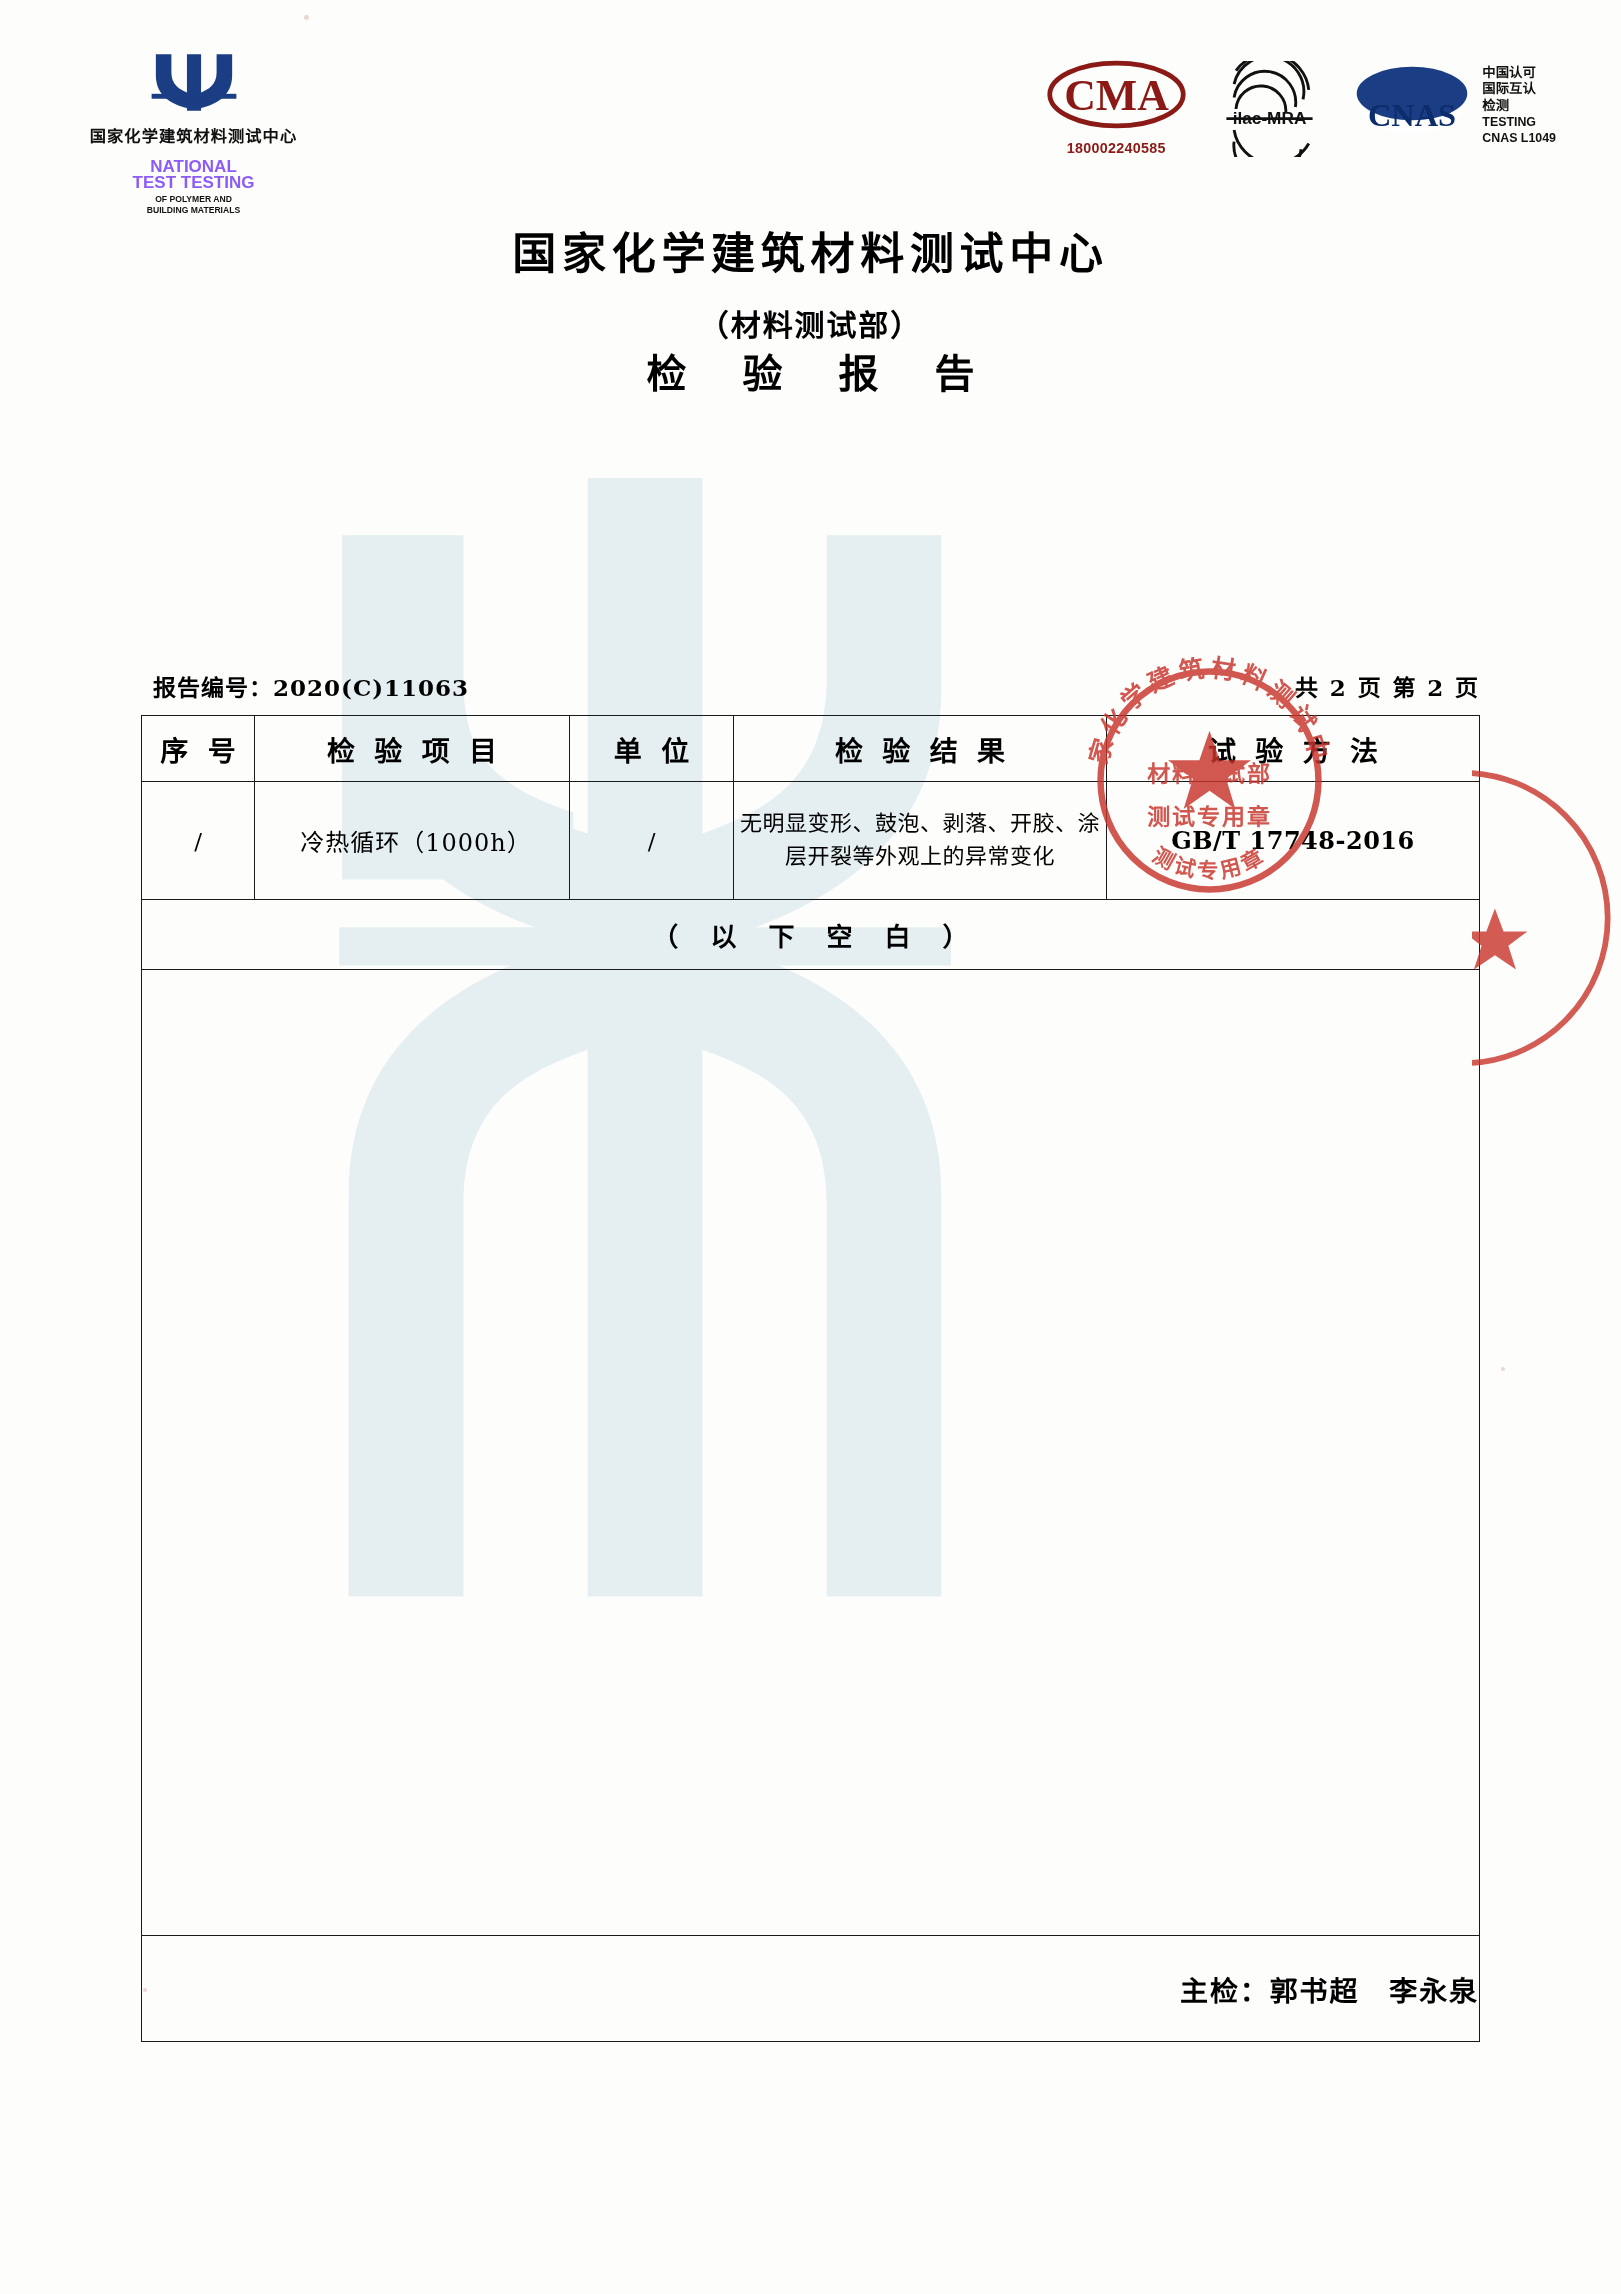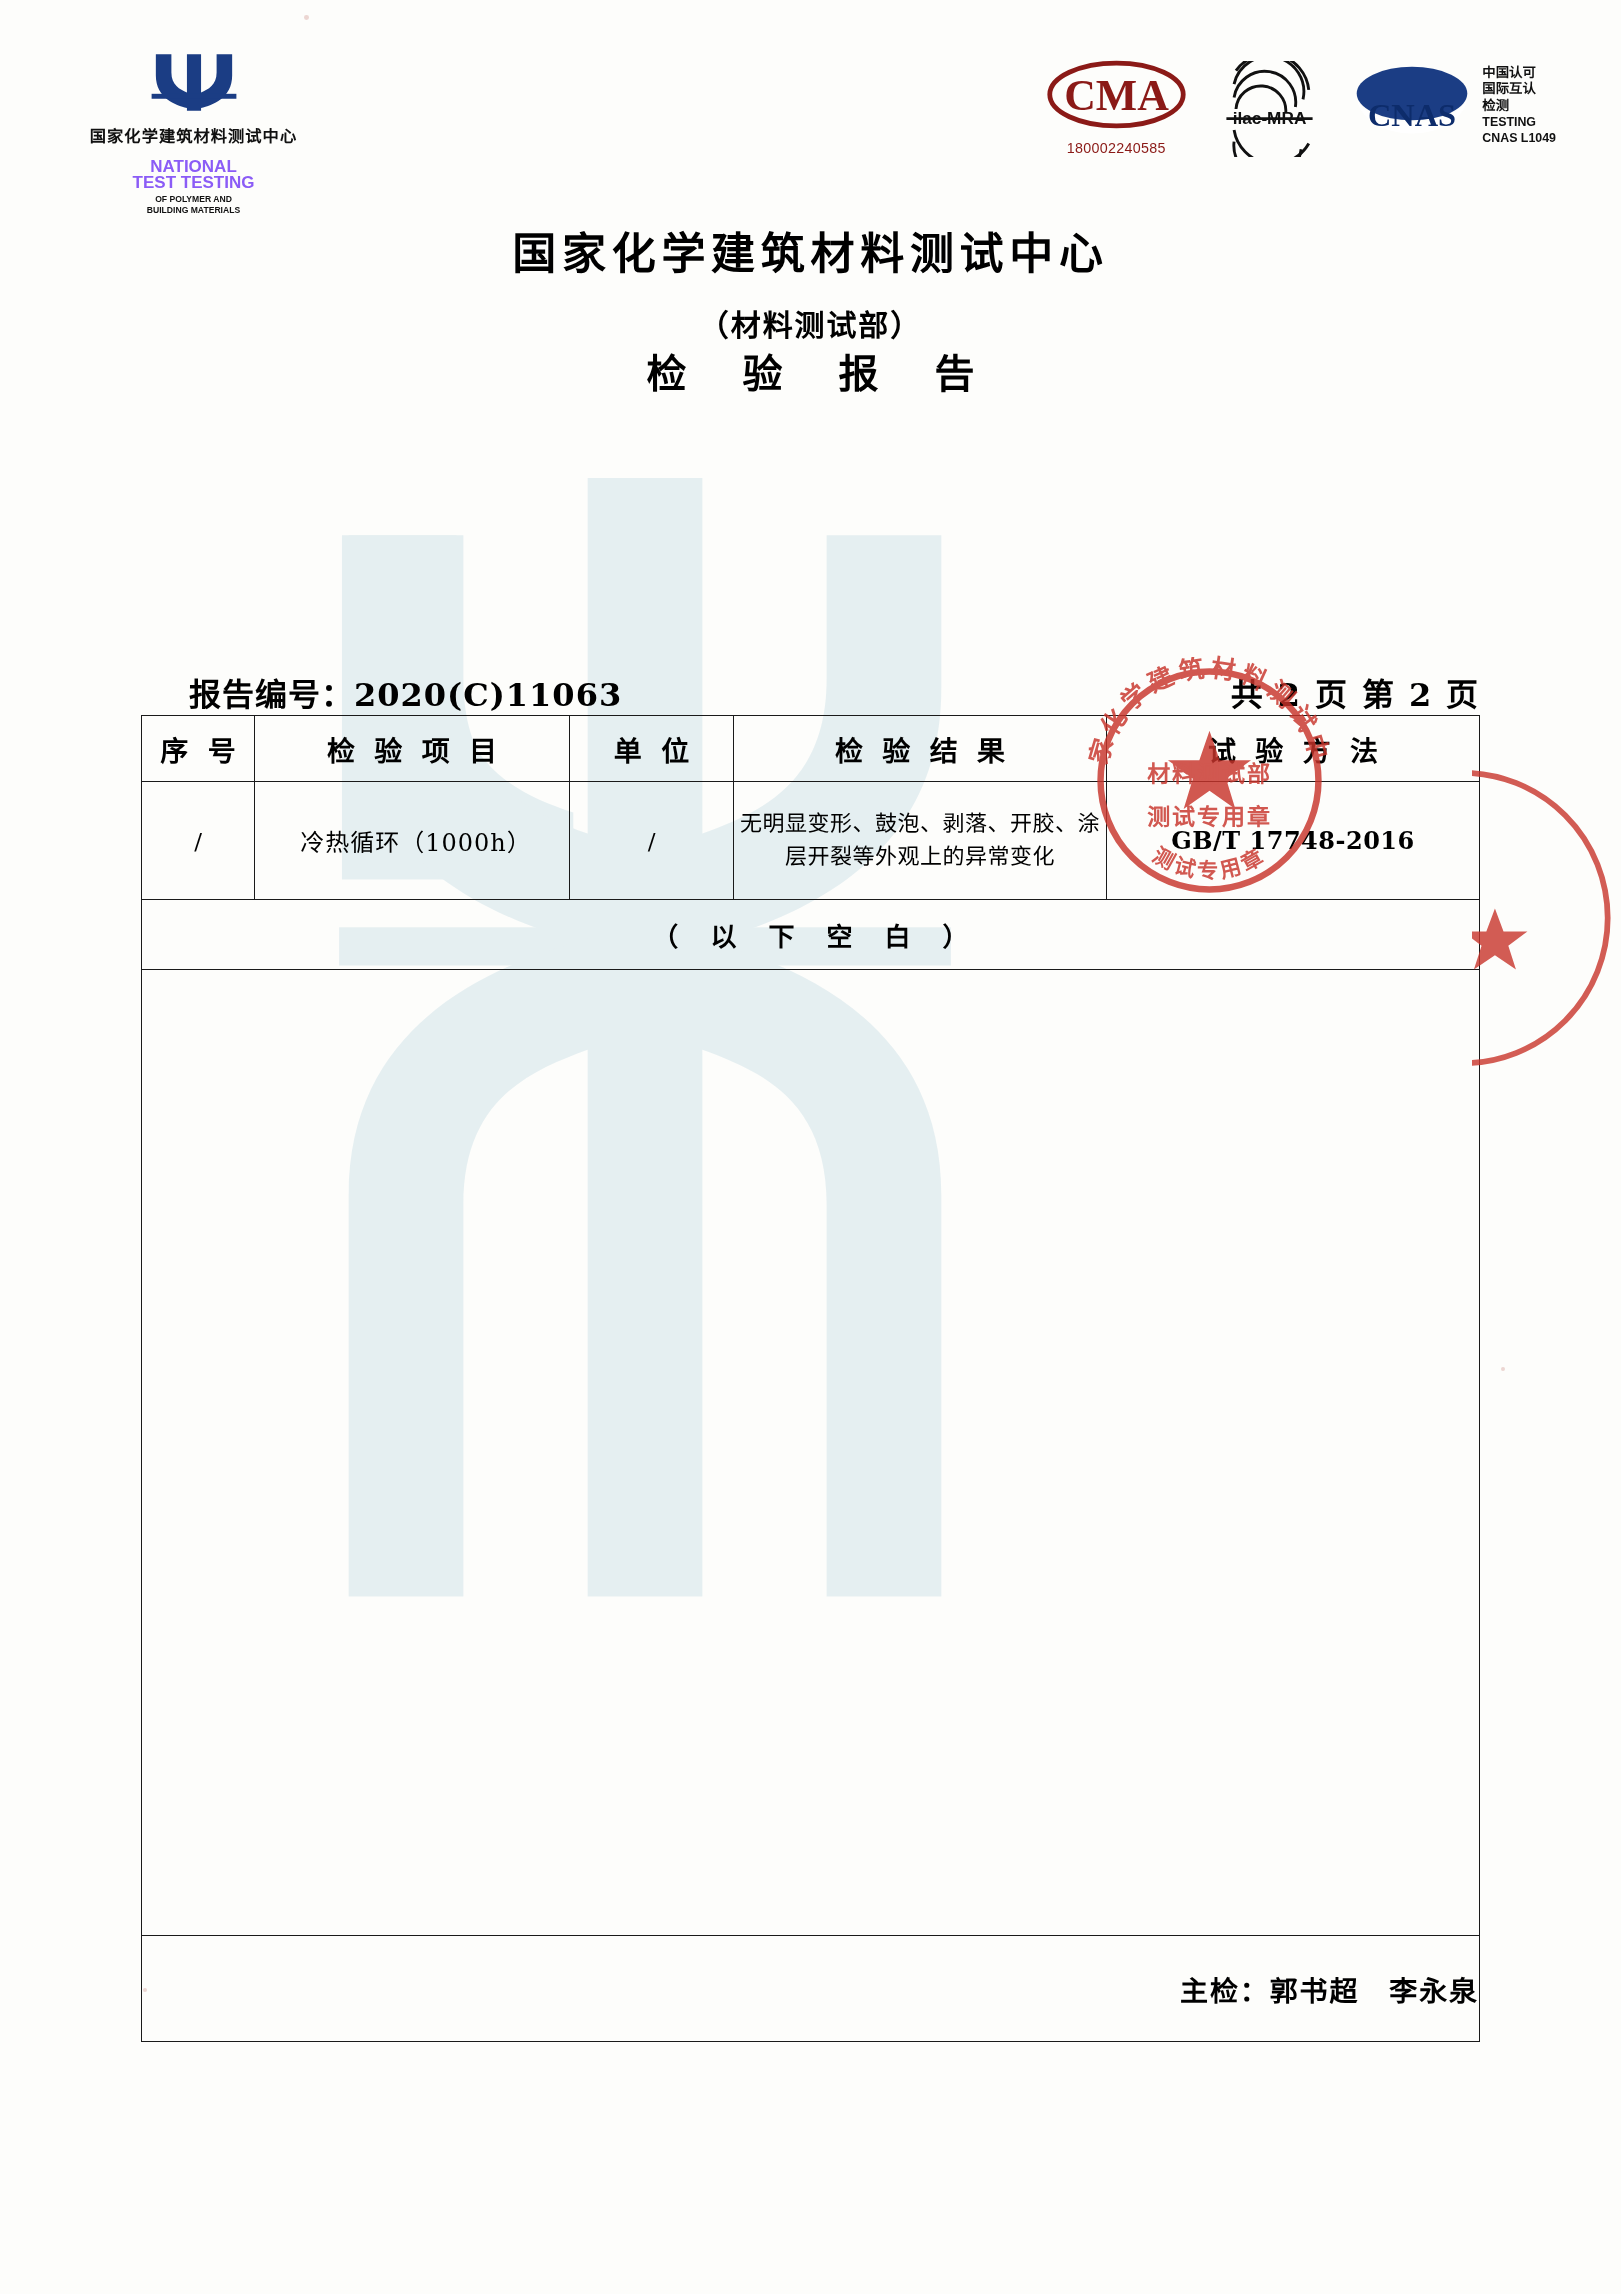--- a/index.html
+++ b/index.html
@@ -79,21 +79,21 @@
     position: absolute;
     right: 65px;
     top: 7.6px;
     display: flex;
     align-items: flex-start;
     gap: 25px;
   }
   .cma-wrap { text-align: center; }
   .cma-num {
     font-family: "Liberation Sans", sans-serif;
-    font-weight: normal;
+    font-weight: bold;
     font-size: 14.3px;
     color: #8b1a17;
     margin-top: 5.7px;
     letter-spacing: 0.3px;
   }
   .ilac-wrap { margin-top: 3.8px; }
   .cnas-wrap { margin-top: 5.7px; }
   .cnas-text {
     font-family: "Liberation Sans", sans-serif;
     font-size: 13.4px;
@@ -144,23 +144,22 @@
   .meta-row {
     position: absolute;
     top: 669px;
     left: 153px;
     right: 141px;
     display: flex;
     justify-content: space-between;
     align-items: baseline;
     font-family: "DejaVu Serif", "Liberation Serif", serif;
     font-weight: bold;
-    font-size: 32px;
-    color: #000;
-    margin-left: 36px;
+    font-size: 23px;
+    color: #000;
   }
   .meta-left { letter-spacing: 1px; }
   .meta-right { letter-spacing: 1.9px; }
 
   
   .tbl-wrap {
     position: absolute;
     top: 715px;
     left: 141px;
     width: 1338px;

